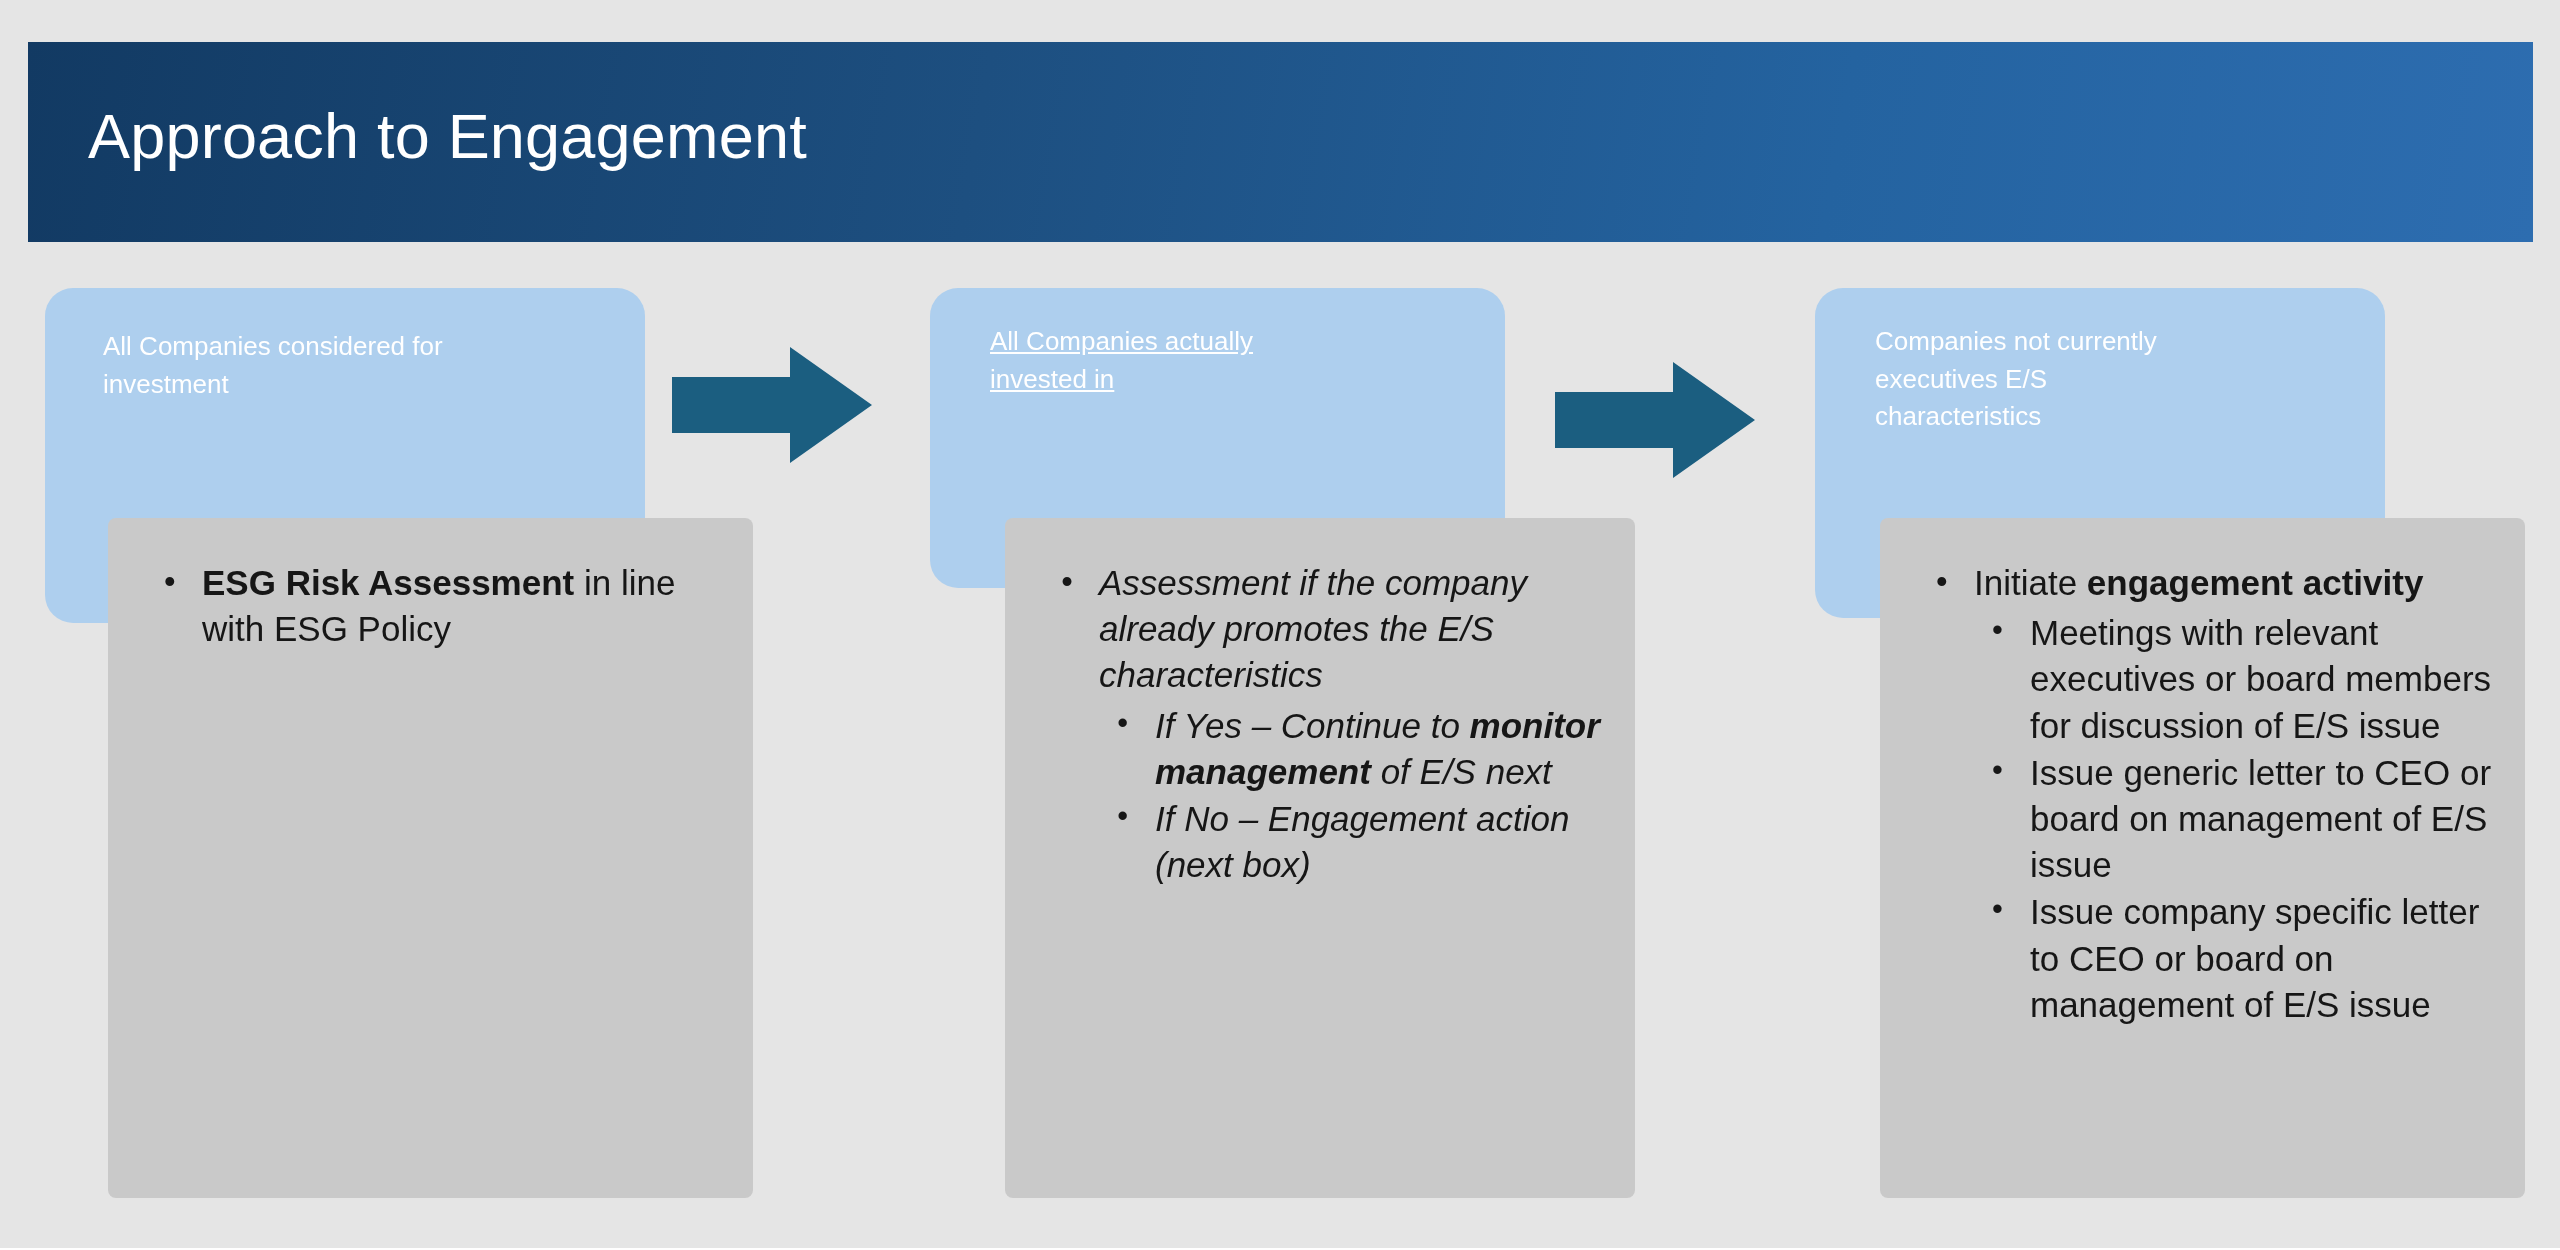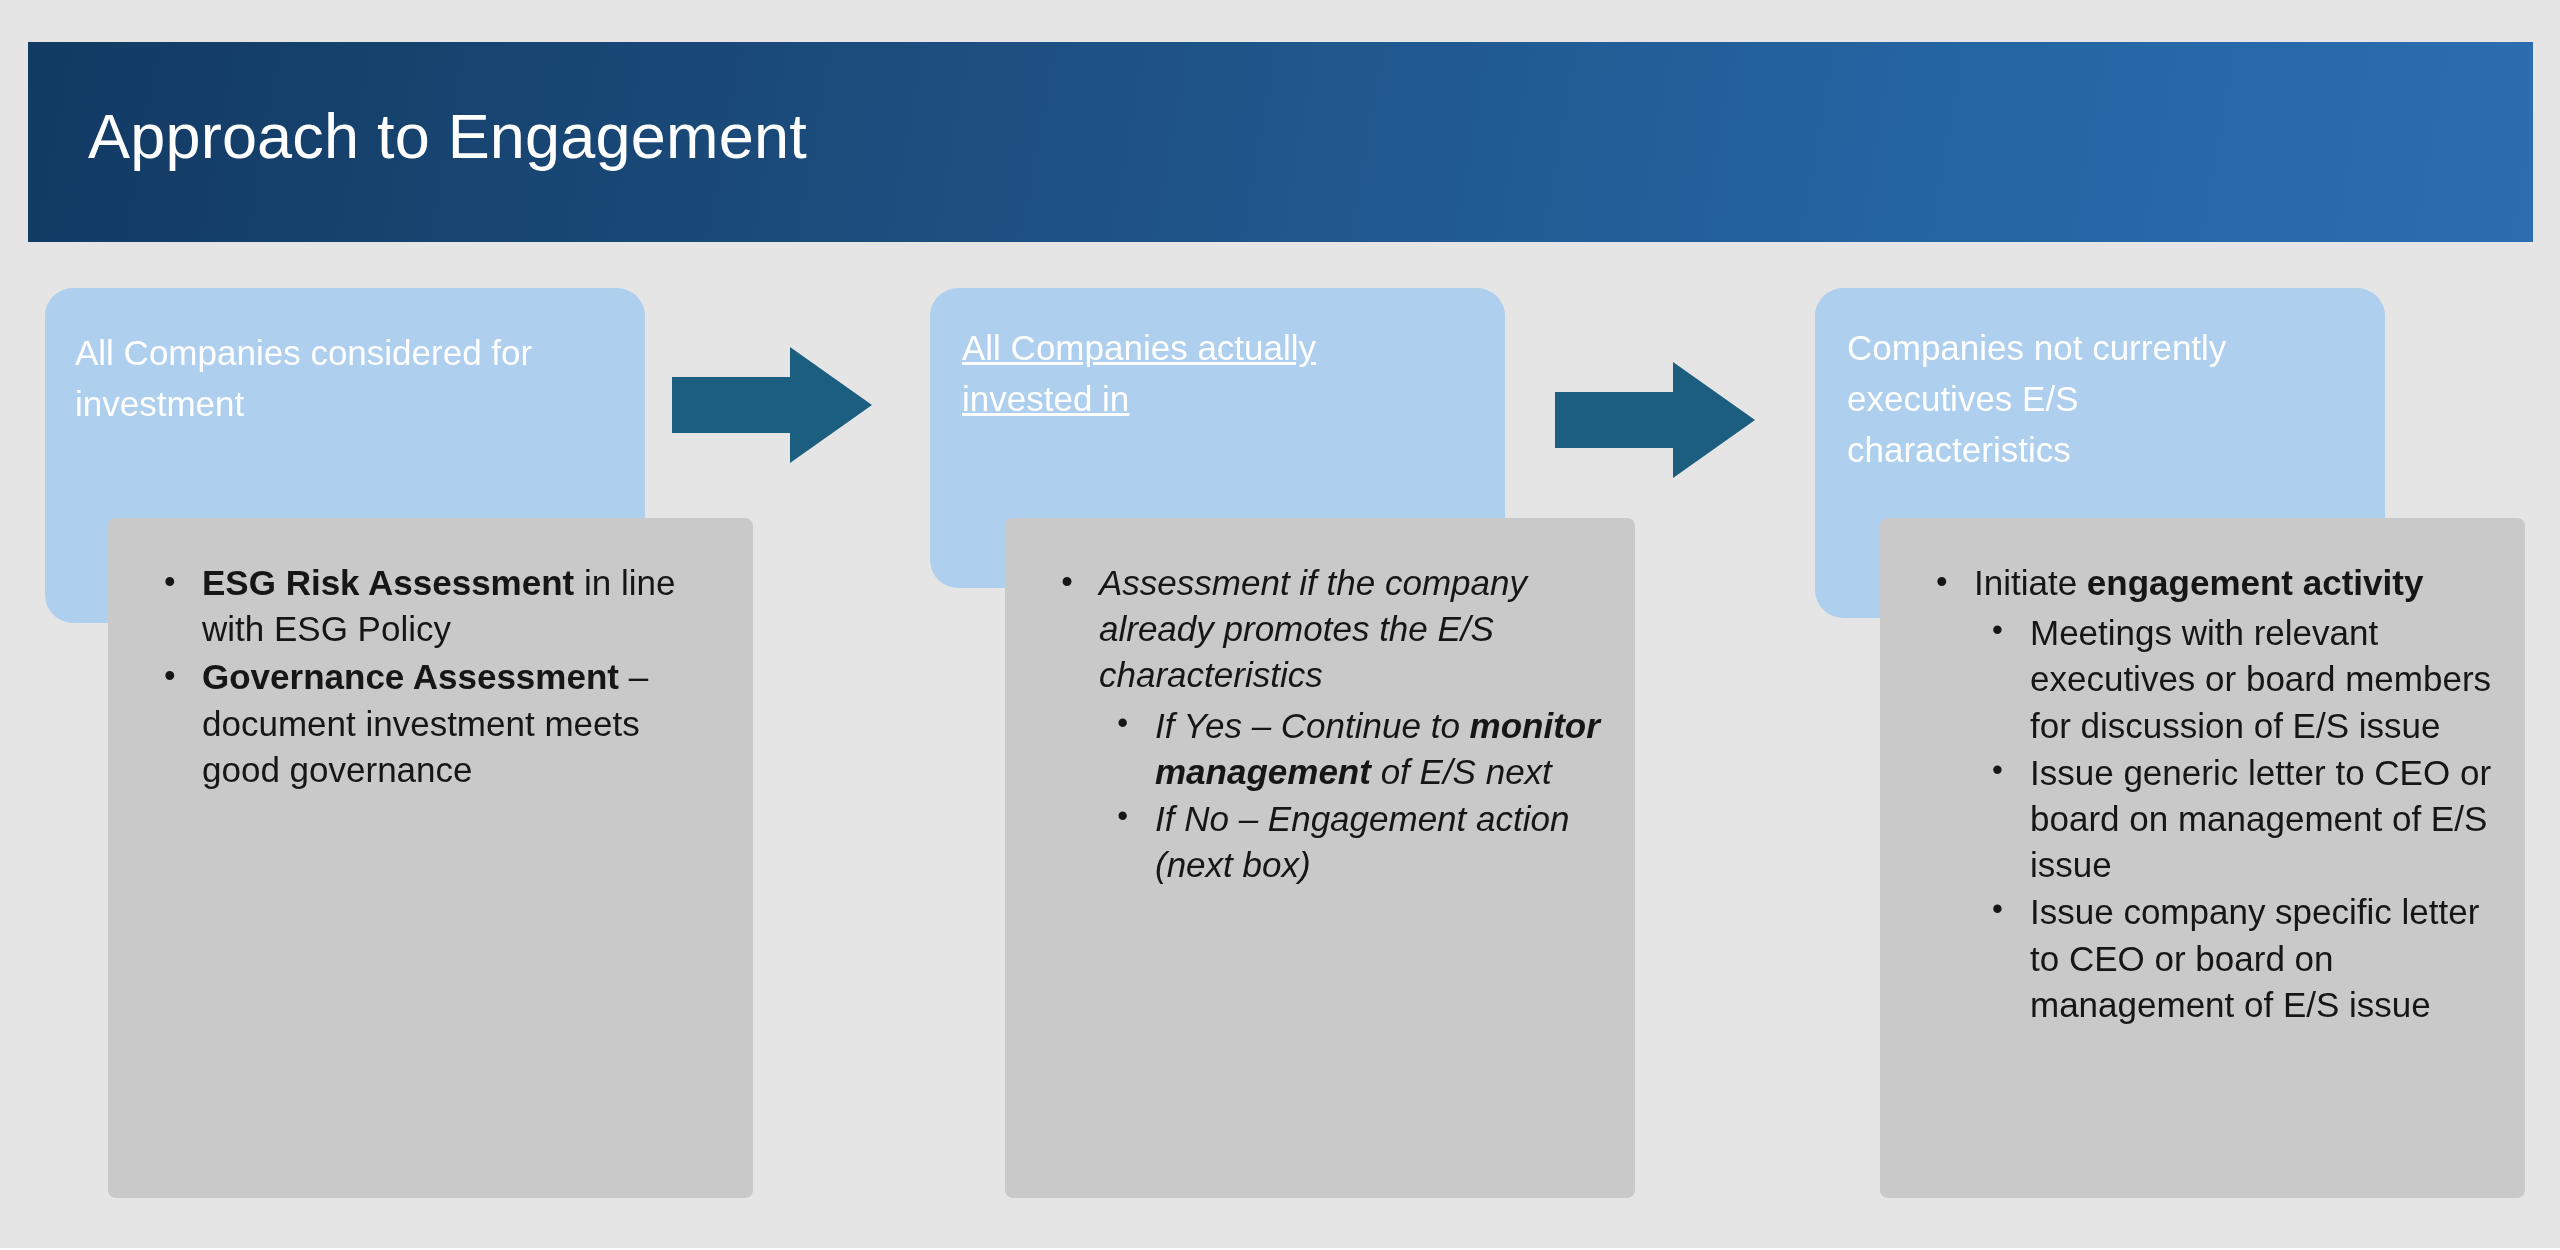--- a/index.html
+++ b/index.html
@@ -44,22 +44,23 @@
 
   
   .blue-box {
     position: absolute;
     background: #aecfee;
     border-radius: 28px;
   }
   .blue-box-text {
     position: absolute;
     color: #ffffff;
-    font-size: 35px;
+    font-size: 26px;
     line-height: 1.45;
+    margin-left: 28px;
   }
   .blue-box-text .uline {
     text-decoration: underline;
     text-decoration-color: #ffffff;
   }
 
   #blue1 { left: 45px;   top: 288px; width: 600px; height: 335px; }
   #blue1 .blue-box-text { left: 30px; top: 40px; width: 530px; }
 
   #blue2 { left: 930px;  top: 288px; width: 565px; height: 300px; padding-left: 10px; }
@@ -151,23 +152,20 @@
       <span>investment</span>
     </div>
   </div>
 
   <div class="grey-box" id="grey1">
     <div class="grey-body">
       <ul class="lvl1">
         <li>
           <span class="b">ESG Risk Assessment</span><span> in line with ESG Policy</span>
         </li>
-        <li>
-          <span class="b">Governance Assessment</span><span> – document investment meets good governance</span>
-        </li>
       </ul>
     </div>
   </div>
 
   <div class="arrow" id="arrow1">
     <svg width="200" height="120" viewBox="0 0 200 120">
       <polygon points="0,32 118,32 118,2 200,60 118,118 118,88 0,88" fill="#1b5e80"></polygon>
     </svg>
   </div>
 

